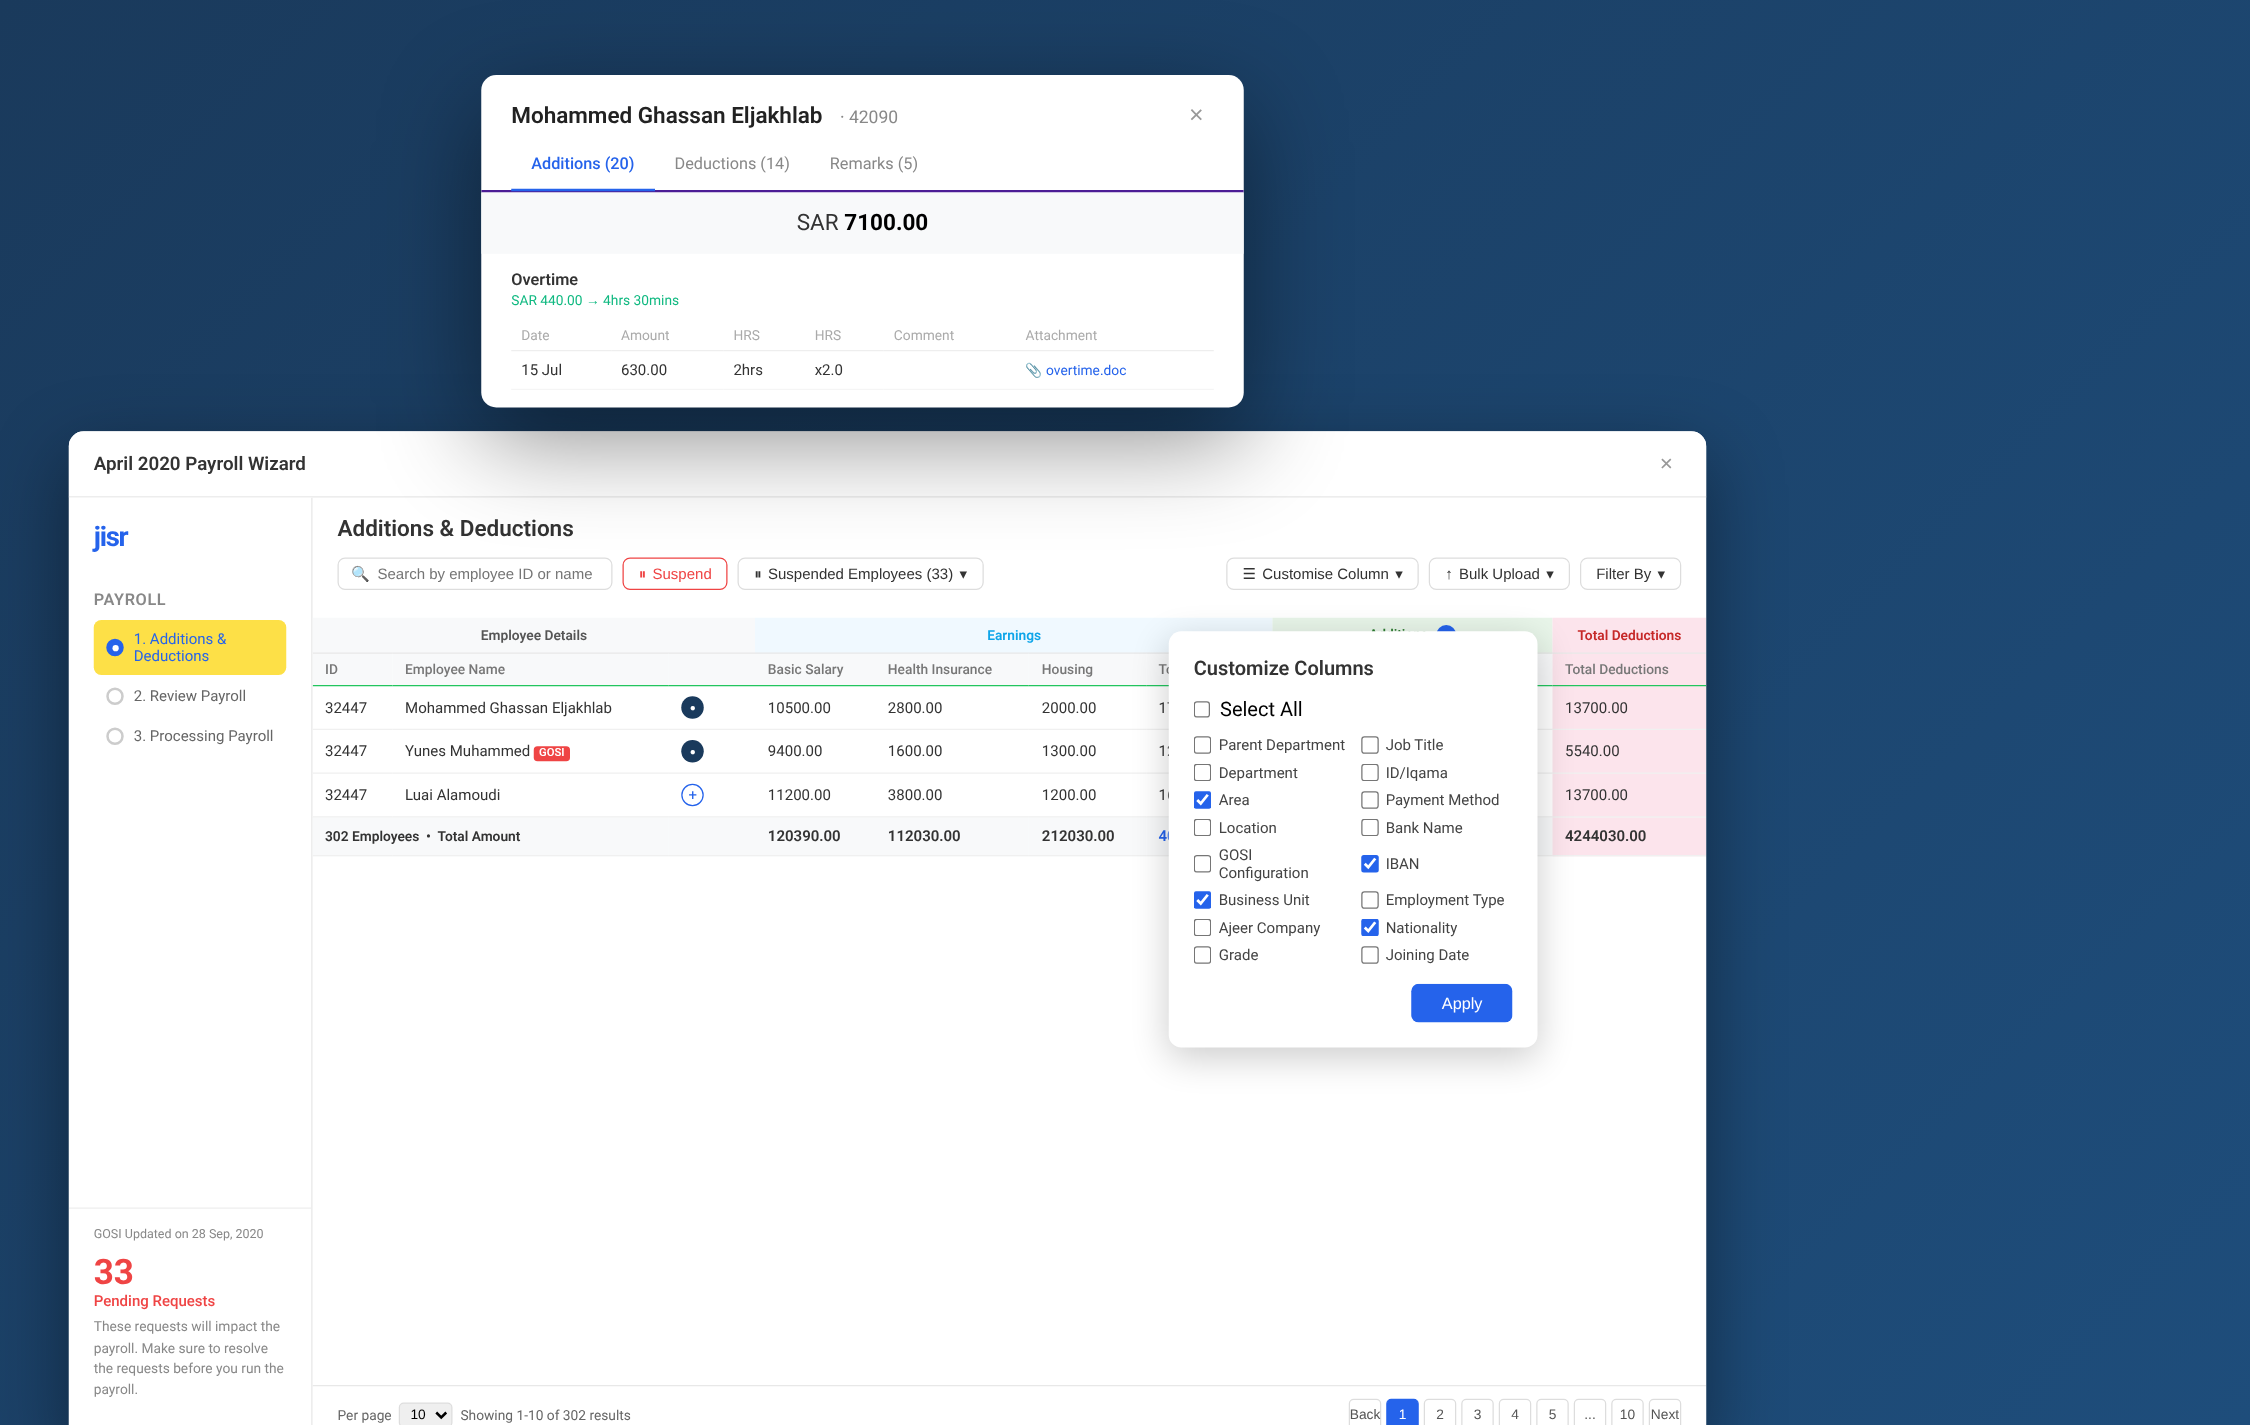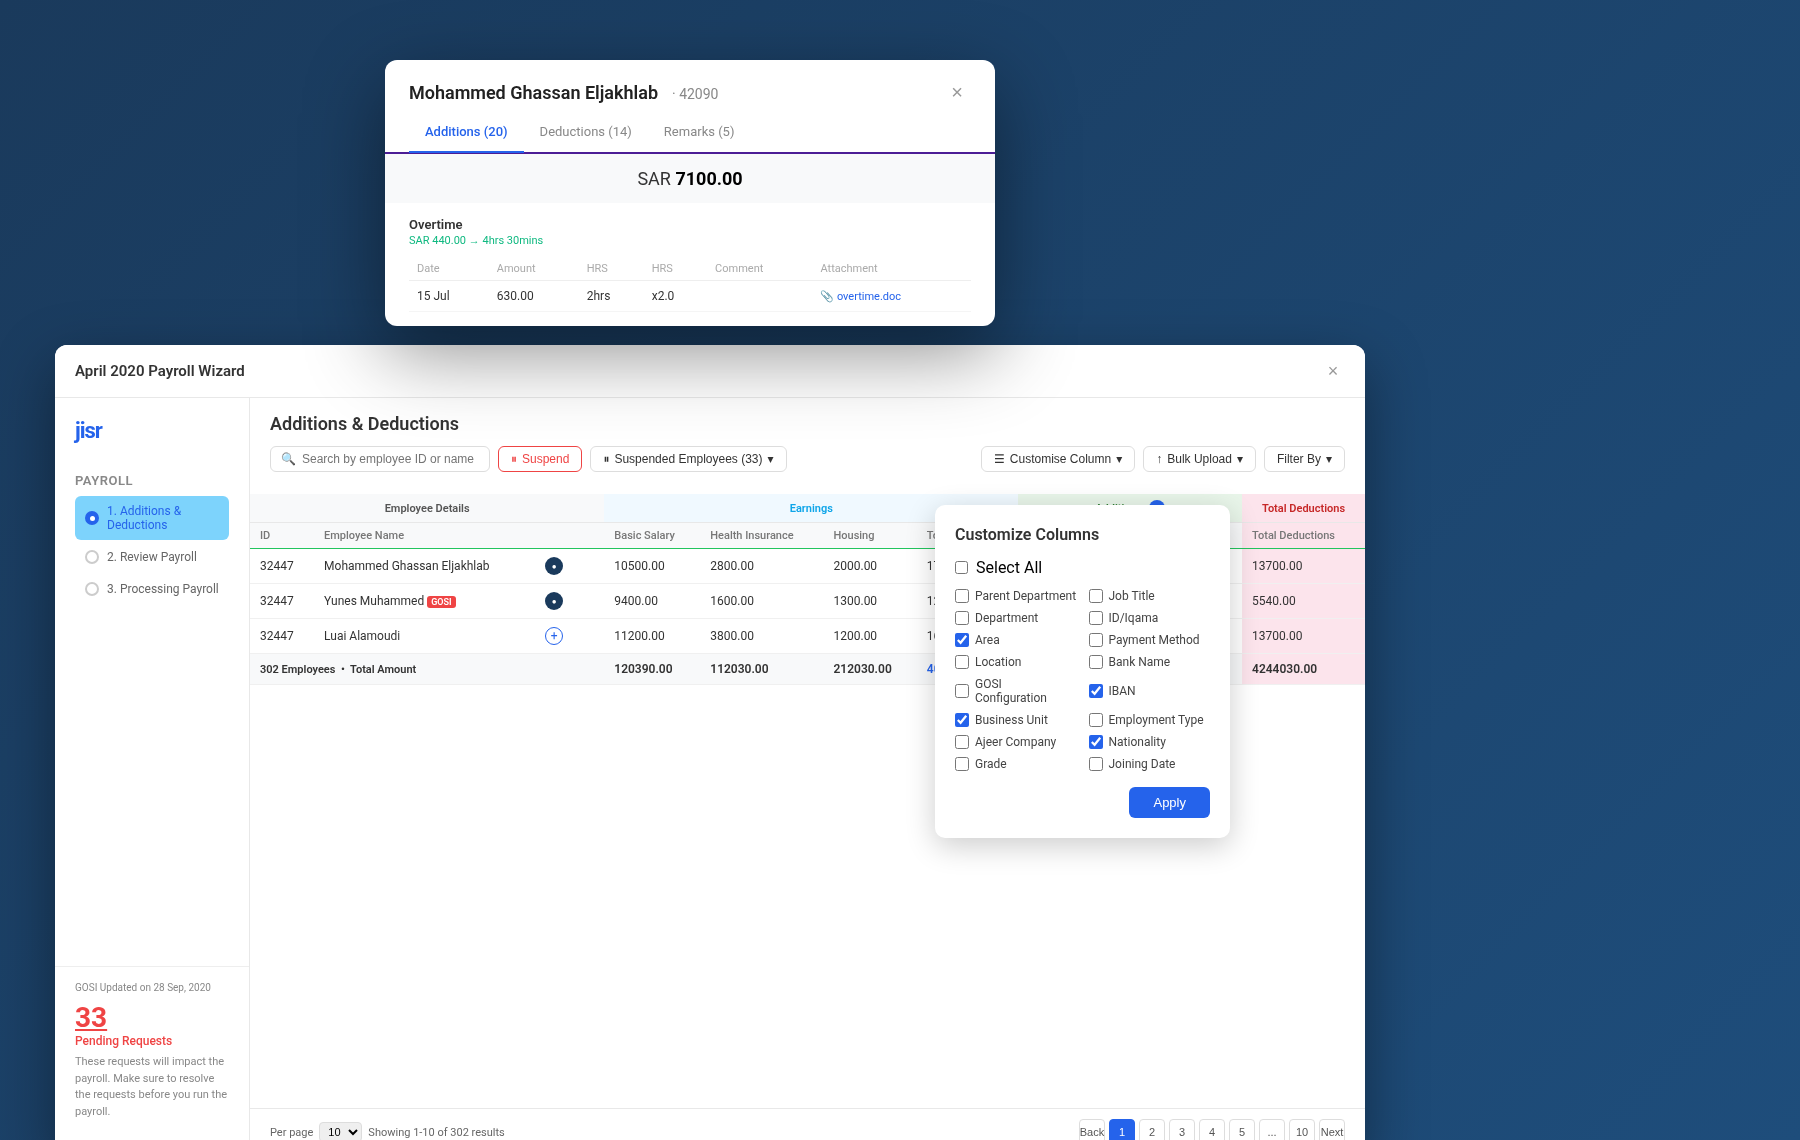--- a/index.html
+++ b/index.html
@@ -107,21 +107,21 @@
       align-items: center;
       padding: 8px 10px;
       border-radius: 6px;
       cursor: pointer;
       margin-bottom: 2px;
       font-size: 12px;
       color: #666;
     }
 
     .sidebar-item.active {
-      background: #7dd3fc;
+      background: #fde047;
       color: #2563eb;
     }
 
     .sidebar-radio {
       width: 14px;
       height: 14px;
       border-radius: 50%;
       border: 2px solid #2563eb;
       margin-right: 8px;
       display: flex;
@@ -155,21 +155,20 @@
     .gosi-badge {
       font-size: 10px;
       color: #888;
       margin-bottom: 8px;
     }
 
     .pending-count {
       font-size: 28px;
       font-weight: 700;
       color: #ef4444;
-      text-decoration: underline;
     }
 
     .pending-label {
       font-size: 12px;
       color: #ef4444;
       font-weight: 500;
       margin-bottom: 6px;
     }
 
     .pending-desc {

